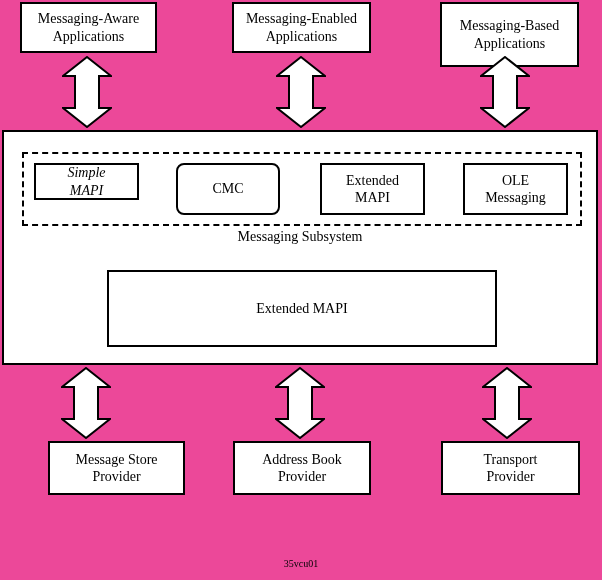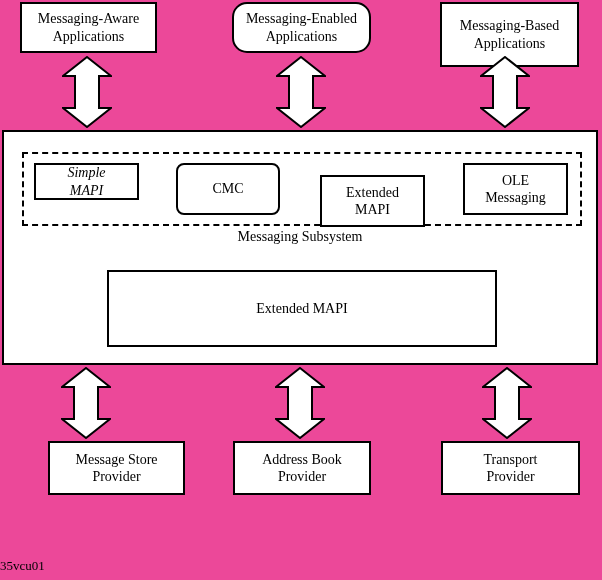--- a/index.html
+++ b/index.html
@@ -39,34 +39,35 @@
   }
   .arrow {
     position: absolute;
     width: 50px;
     height: 72px;
   }
   .caption-row {
     position: absolute;
     left: 0;
     width: 602px;
-    font-size: 13px;
+    text-align: center;
+    font-size: 10px;
   }
   .subsystem-label {
     position: absolute;
     left: 2px;
     width: 596px;
     top: 229px;
     text-align: center;
     font-size: 14px;
   }
 
   
   .tb0 { left: 20px;  top: 2px; width: 137px; height: 51px; }
-  .tb1 { left: 232px; top: 2px; width: 139px; height: 51px; border-radius: 15px; }
+  .tb1 { left: 232px; top: 2px; width: 139px; height: 51px; }
   .tb2 { left: 440px; top: 2px; width: 139px; height: 65px; }
 
   
   .ta0 { left: 62px;  top: 56px; }
   .ta1 { left: 276px; top: 56px; }
   .ta2 { left: 480px; top: 56px; }
 
   
   .main-box {
     position: absolute;
@@ -75,21 +76,21 @@
     box-sizing: border-box;
     background: #ffffff;
   }
 
   
   .api-region { left: 22px; top: 152px; width: 560px; height: 74px; }
 
   
   .ab0 { left: 34px;  top: 163px; width: 105px; height: 37px; font-style: italic; }
   .ab1 { left: 176px; top: 163px; width: 104px; height: 52px; border-radius: 8px; }
-  .ab2 { left: 320px; top: 175px; width: 105px; height: 52px; }
+  .ab2 { left: 320px; top: 163px; width: 105px; height: 52px; }
   .ab3 { left: 463px; top: 163px; width: 105px; height: 52px; }
 
   
   .core-box { left: 107px; top: 270px; width: 390px; height: 77px; }
 
   
   .ba0 { left: 61px;  top: 367px; }
   .ba1 { left: 275px; top: 367px; }
   .ba2 { left: 482px; top: 367px; }
 

